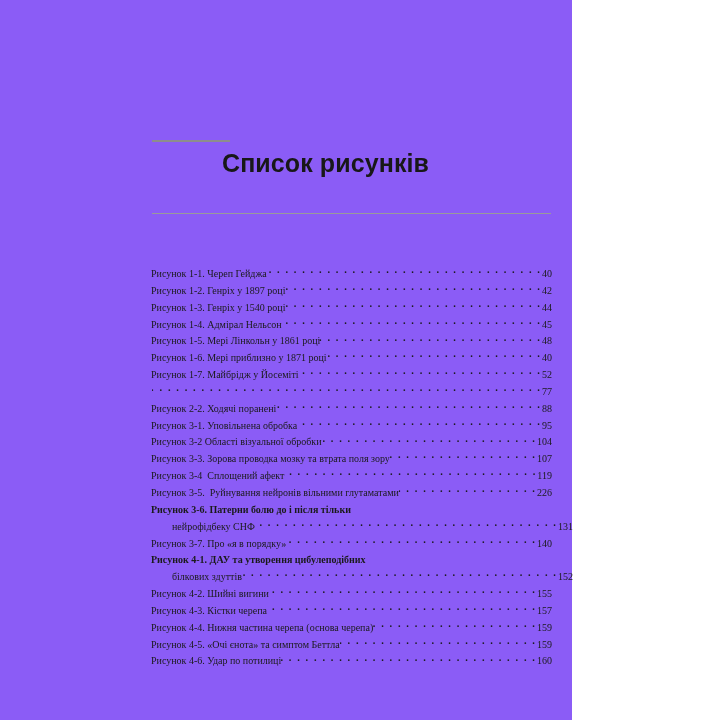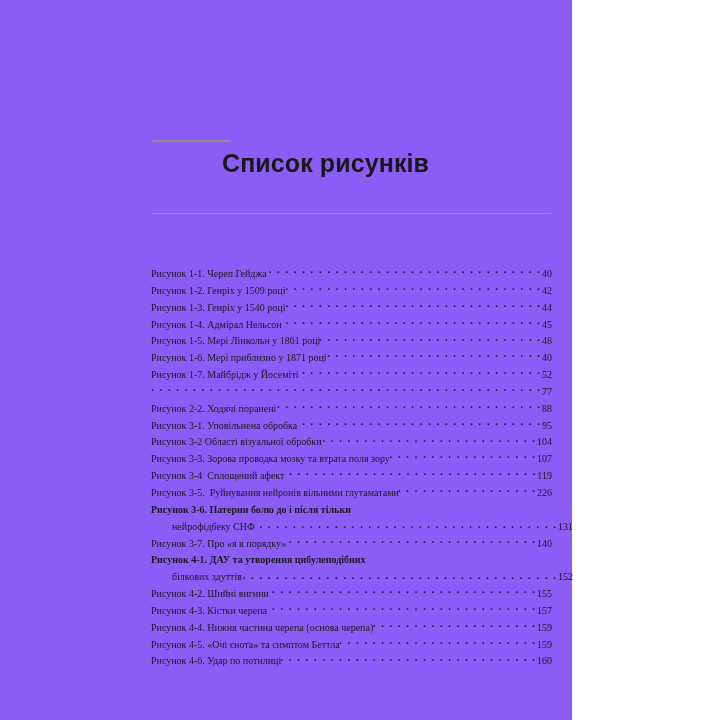--- a/index.html
+++ b/index.html
@@ -77,21 +77,20 @@
 
   
   .entry-row {
     display: flex;
     align-items: baseline;
     width: 100%;
   }
 
   .entry-row.indent {
     padding-left: 21px;
-    align-items: center;
   }
 
   .entry-label {
     white-space: pre;
     flex: 0 0 auto;
   }
 
   .leader {
     flex: 1 1 auto;
     overflow: hidden;
@@ -144,21 +143,21 @@
   <div class="lof" id="lof">
       <div class="lof-entry">
         <div class="entry-row">
           <span class="entry-label">Рисунок 1-1. Череп Гейджа</span>
           <span class="leader tight"></span>
           <span class="entry-page">40</span>
         </div>
       </div>
       <div class="lof-entry">
         <div class="entry-row">
-          <span class="entry-label">Рисунок 1-2. Генріх у 1509 році</span>
+          <span class="entry-label">Рисунок 1-2. Генріх у 1897 році</span>
           <span class="leader tight"></span>
           <span class="entry-page">42</span>
         </div>
       </div>
       <div class="lof-entry">
         <div class="entry-row">
           <span class="entry-label">Рисунок 1-3. Генріх у 1540 році</span>
           <span class="leader tight"></span>
           <span class="entry-page">44</span>
         </div>

